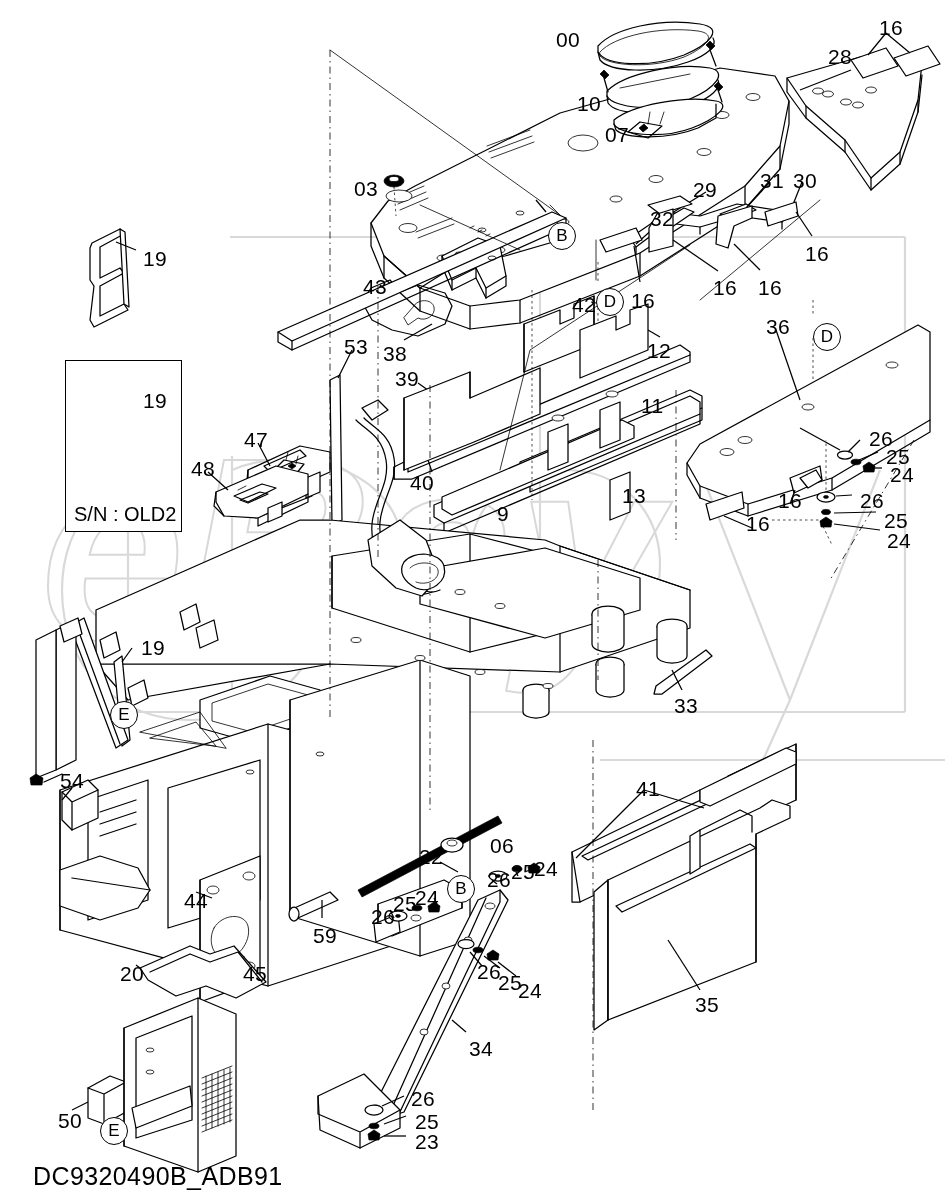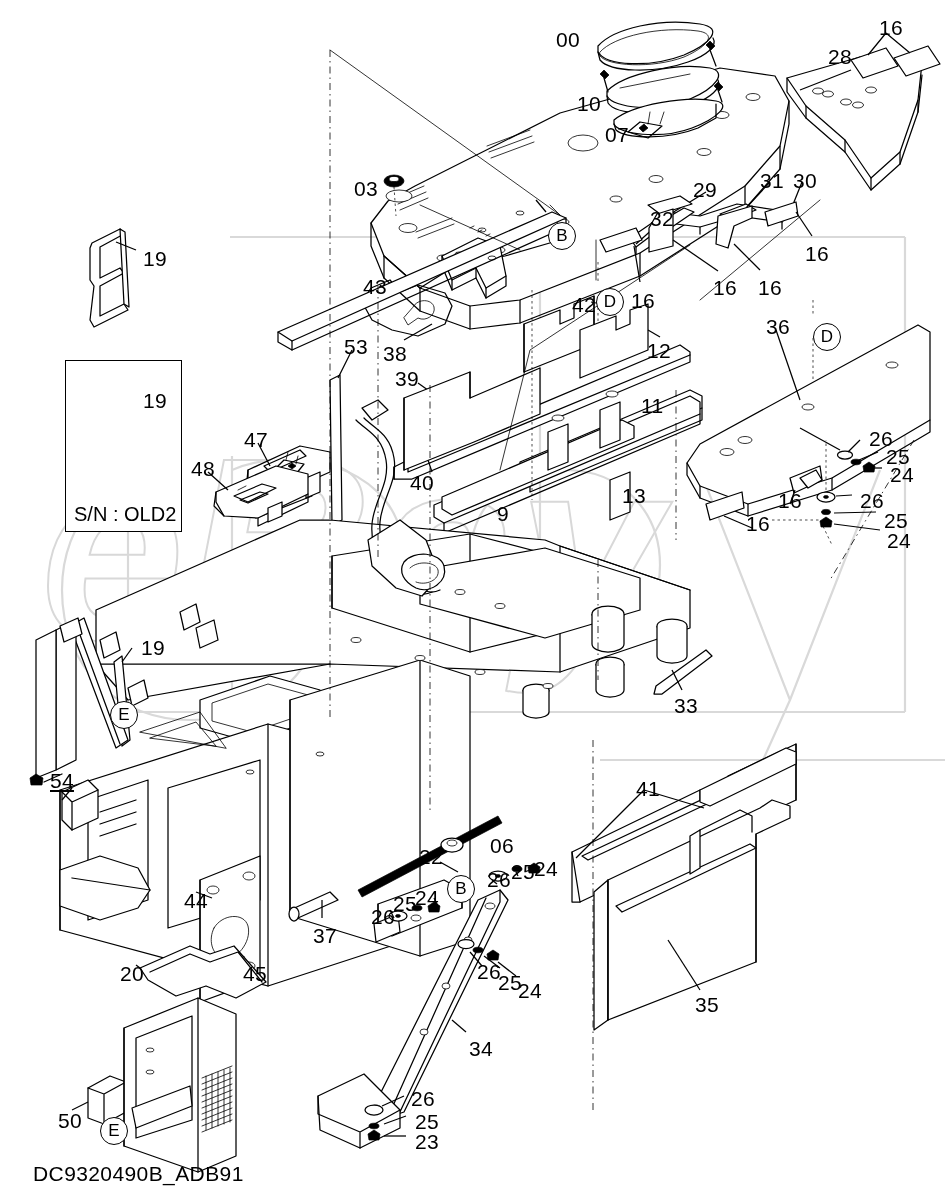--- a/index.html
+++ b/index.html
@@ -62,21 +62,21 @@
     font-family: "Liberation Sans", sans-serif;
     font-size: 20px;
     color: #000;
     white-space: nowrap;
   }
   .footer-code {
     position: absolute;
     left: 33px;
     top: 1162px;
     font-family: "Liberation Sans", sans-serif;
-    font-size: 21px;
+    font-size: 25px;
     color: #000;
     letter-spacing: 0.4px;
   }
   .wm {
     position: absolute;
     font-family: "Liberation Sans", sans-serif;
     font-weight: bold;
     color: transparent;
     -webkit-text-stroke: 2px #d8d8d8;
     pointer-events: none;
@@ -644,32 +644,32 @@
       <div class="lbl" style="left: 890px; top: 464px;">24</div>
       <div class="lbl" style="left: 622px; top: 485px;">13</div>
       <div class="lbl" style="left: 497px; top: 503px;">9</div>
       <div class="lbl" style="left: 778px; top: 490px;">16</div>
       <div class="lbl" style="left: 860px; top: 490px;">26</div>
       <div class="lbl" style="left: 884px; top: 510px;">25</div>
       <div class="lbl" style="left: 887px; top: 530px;">24</div>
       <div class="lbl" style="left: 746px; top: 513px;">16</div>
       <div class="lbl" style="left: 141px; top: 637px;">19</div>
       <div class="lbl" style="left: 674px; top: 695px;">33</div>
-      <div class="lbl" style="left: 50px; top: 770px; text-decoration: underline;">54</div>
+      <div class="lbl" style="left: 60px; top: 770px;">54</div>
       <div class="lbl" style="left: 636px; top: 778px;">41</div>
       <div class="lbl" style="left: 490px; top: 835px;">06</div>
       <div class="lbl" style="left: 419px; top: 846px;">22</div>
       <div class="lbl" style="left: 487px; top: 869px;">26</div>
       <div class="lbl" style="left: 511px; top: 861px;">25</div>
       <div class="lbl" style="left: 534px; top: 858px;">24</div>
       <div class="lbl" style="left: 371px; top: 906px;">26</div>
       <div class="lbl" style="left: 393px; top: 893px;">25</div>
       <div class="lbl" style="left: 415px; top: 887px;">24</div>
       <div class="lbl" style="left: 176px; top: 890px; margin-left: 8px;">44</div>
-      <div class="lbl" style="left: 313px; top: 925px;">37</div>
+      <div class="lbl" style="left: 313px; top: 925px;">59</div>
       <div class="lbl" style="left: 477px; top: 961px;">26</div>
       <div class="lbl" style="left: 498px; top: 972px;">25</div>
       <div class="lbl" style="left: 518px; top: 980px;">24</div>
       <div class="lbl" style="left: 243px; top: 963px;">45</div>
       <div class="lbl" style="left: 120px; top: 963px;">20</div>
       <div class="lbl" style="left: 695px; top: 994px;">35</div>
       <div class="lbl" style="left: 469px; top: 1038px;">34</div>
       <div class="lbl" style="left: 58px; top: 1110px;">50</div>
       <div class="lbl" style="left: 411px; top: 1088px;">26</div>
       <div class="lbl" style="left: 415px; top: 1111px;">25</div>

